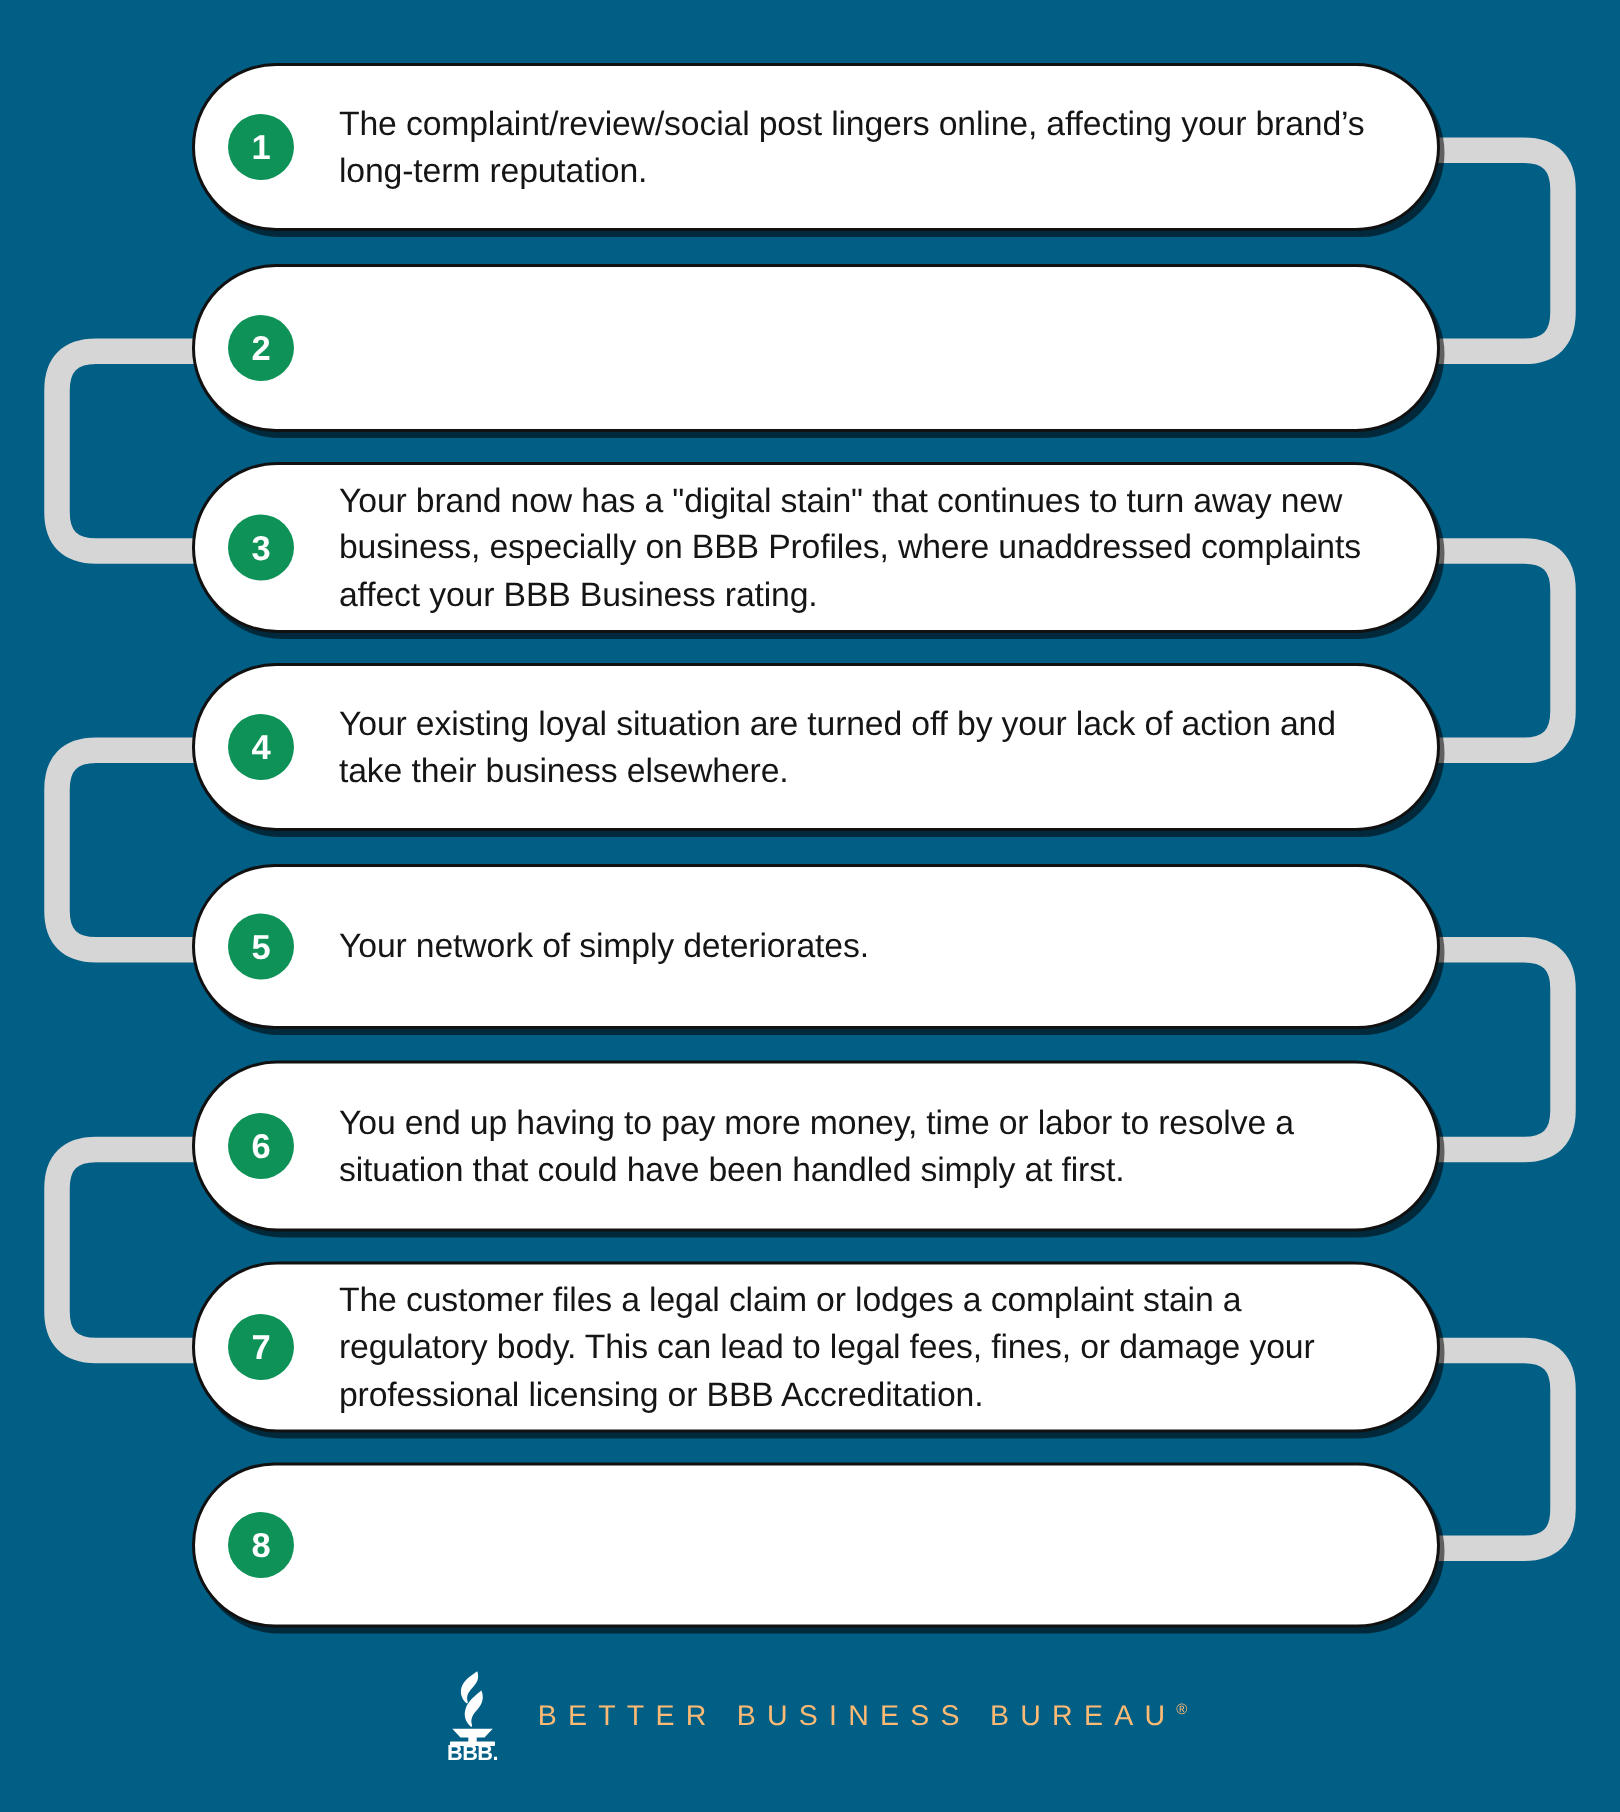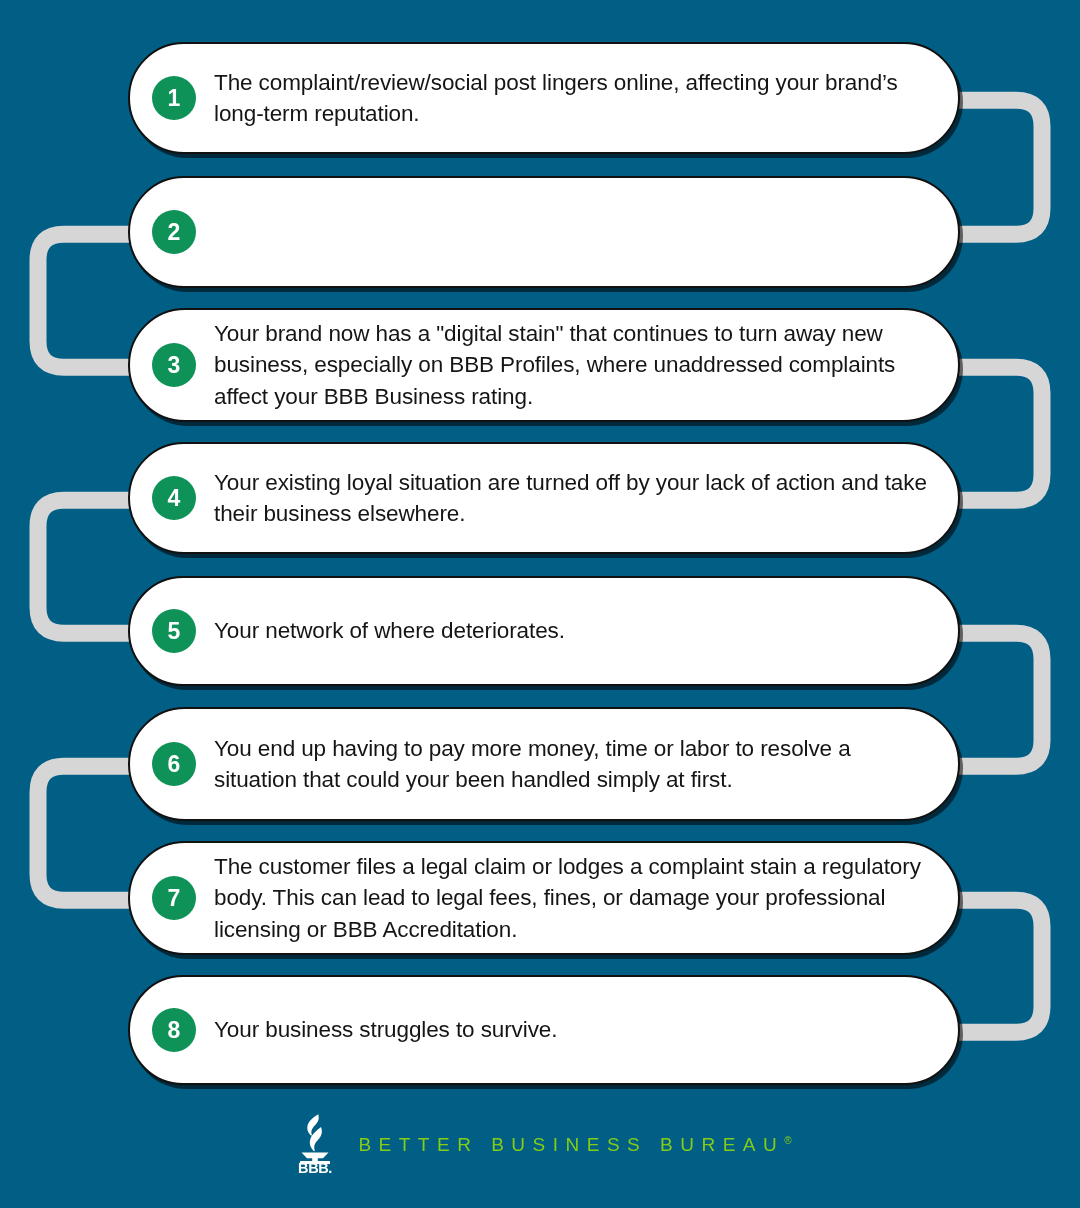--- a/index.html
+++ b/index.html
@@ -66,39 +66,40 @@
     justify-content: center;
     margin-right: 18px;
     line-height: 1;
   }
   .card-text {
     flex: 1 1 auto;
     color: #151515;
     font-size: 22.5px;
     line-height: 1.38;
     letter-spacing: -0.1px;
+    margin-left: 12px;
   }
   
   #footer {
     position: absolute;
     left: 0;
     top: 1098px;
     width: 1080px;
     height: 90px;
     z-index: 3;
     display: flex;
     align-items: center;
     justify-content: center;
     gap: 16px;
   }
   #bbb-mark {
     display: block;
   }
   #bbb-wordmark {
-    color: #84cc16;
+    color: #fdba74;
     font-size: 19px;
     letter-spacing: 7.5px;
     font-weight: 400;
     white-space: nowrap;
     position: relative;
     top: 2px;
   }
   #bbb-wordmark .reg {
     font-size: 10px;
     vertical-align: super;
@@ -152,33 +153,32 @@
       <div class="card" style="top: 308px; height: 114px;">
         <div class="badge">3</div>
         <div class="card-text">Your brand now has a "digital stain" that continues to turn away new business, especially on BBB Profiles, where unaddressed complaints affect your BBB Business rating.</div>
       </div>
       <div class="card" style="top: 442px; height: 112px;">
         <div class="badge">4</div>
         <div class="card-text">Your existing loyal situation are turned off by your lack of action and take their business elsewhere.</div>
       </div>
       <div class="card" style="top: 576px; height: 110px;">
         <div class="badge">5</div>
-        <div class="card-text">Your network of where deteriorates.</div>
+        <div class="card-text">Your network of simply deteriorates.</div>
       </div>
       <div class="card" style="top: 707px; height: 114px;">
         <div class="badge">6</div>
-        <div class="card-text">You end up having to pay more money, time or labor to resolve a situation that could your been handled simply at first.</div>
+        <div class="card-text">You end up having to pay more money, time or labor to resolve a situation that could have been handled simply at first.</div>
       </div>
       <div class="card" style="top: 841px; height: 114px;">
         <div class="badge">7</div>
         <div class="card-text">The customer files a legal claim or lodges a complaint stain a regulatory body. This can lead to legal fees, fines, or damage your professional licensing or BBB Accreditation.</div>
       </div>
       <div class="card" style="top: 975px; height: 110px;">
         <div class="badge">8</div>
-        <div class="card-text">Your business struggles to survive.</div>
       </div>
     </div>
 
   <div id="footer">
     <svg id="bbb-mark" width="54" height="62" viewBox="0 0 54 62">
 
       <path fill="#FFFFFF" d="M30.2 2.2c1.6 5.1-0.4 8.0-3.2 11.0-2.6 2.8-4.4 5.4-3.2 9.3
                0.3 1.0-0.5 1.4-1.2 0.7-2.8-2.7-4.0-6.2-3.0-10.0
                C21.0 8.0 26.4 4.8 30.2 2.2Z"></path>
       <path fill="#FFFFFF" d="M33.0 15.0c2.0 5.3 0.3 9.3-2.7 12.6-2.9 3.2-5.0 6.1-3.6 10.5

